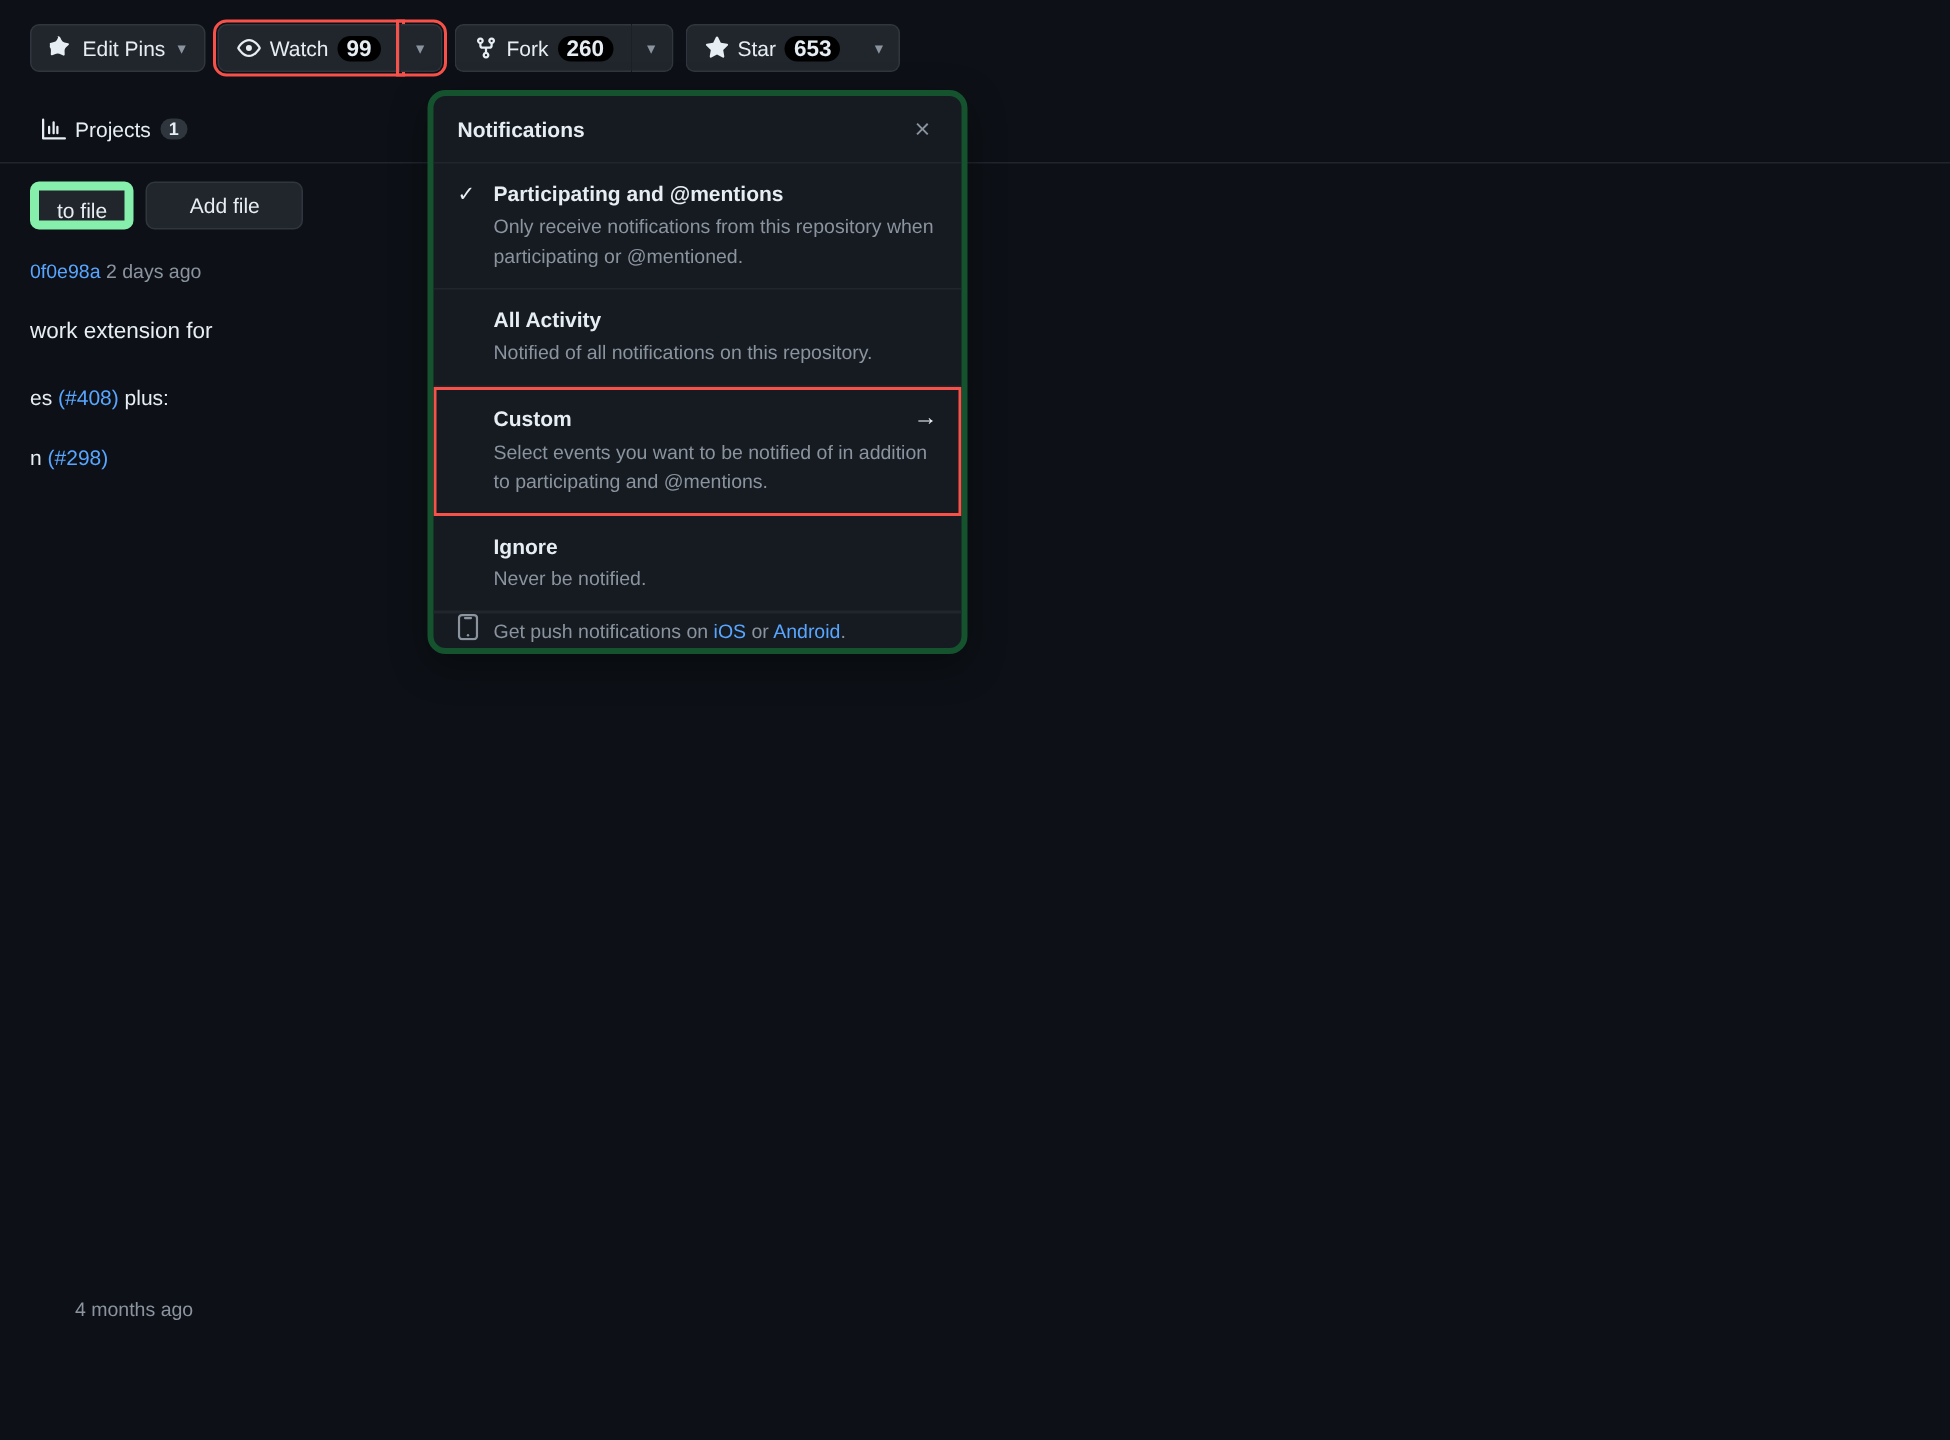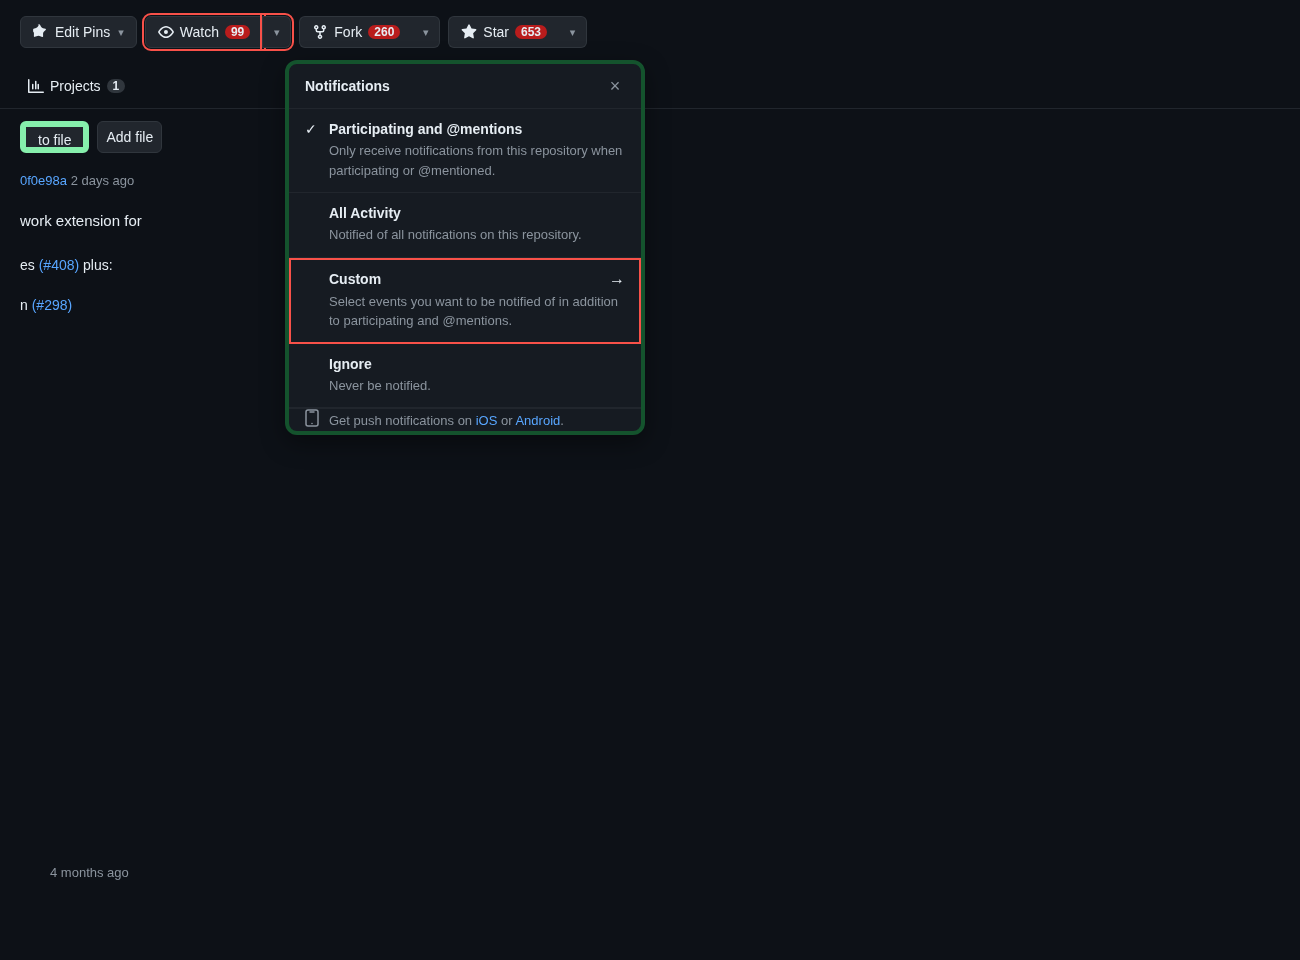--- a/index.html
+++ b/index.html
@@ -30,24 +30,24 @@
       border: 1px solid #30363d;
       border-radius: 6px;
       color: #e6edf3;
       padding: 5px 12px;
       font-size: 14px;
       cursor: pointer;
       height: 32px;
     }
 
     .toolbar-btn .count-badge {
-      background: #b91c1c;
+      background: #000000;
       border-radius: 20px;
       padding: 0 6px;
-      font-size: 12px;
+      font-size: 15px;
       font-weight: 600;
       color: #e6edf3;
     }
 
     .toolbar-btn .chevron {
       color: #8b949e;
       font-size: 11px;
       margin-left: 2px;
     }
 
@@ -176,21 +176,21 @@
       font-size: 14px;
       cursor: pointer;
       height: 32px;
     }
 
     .add-file-btn {
       background: #21262d;
       border: 1px solid #30363d;
       border-radius: 6px;
       color: #e6edf3;
-      padding: 5px 8px;
+      padding: 5px 28px;
       font-size: 14px;
       cursor: pointer;
       height: 32px;
     }
 
     
     .commit-info {
       padding: 8px 20px;
       color: #8b949e;
       font-size: 13px;

